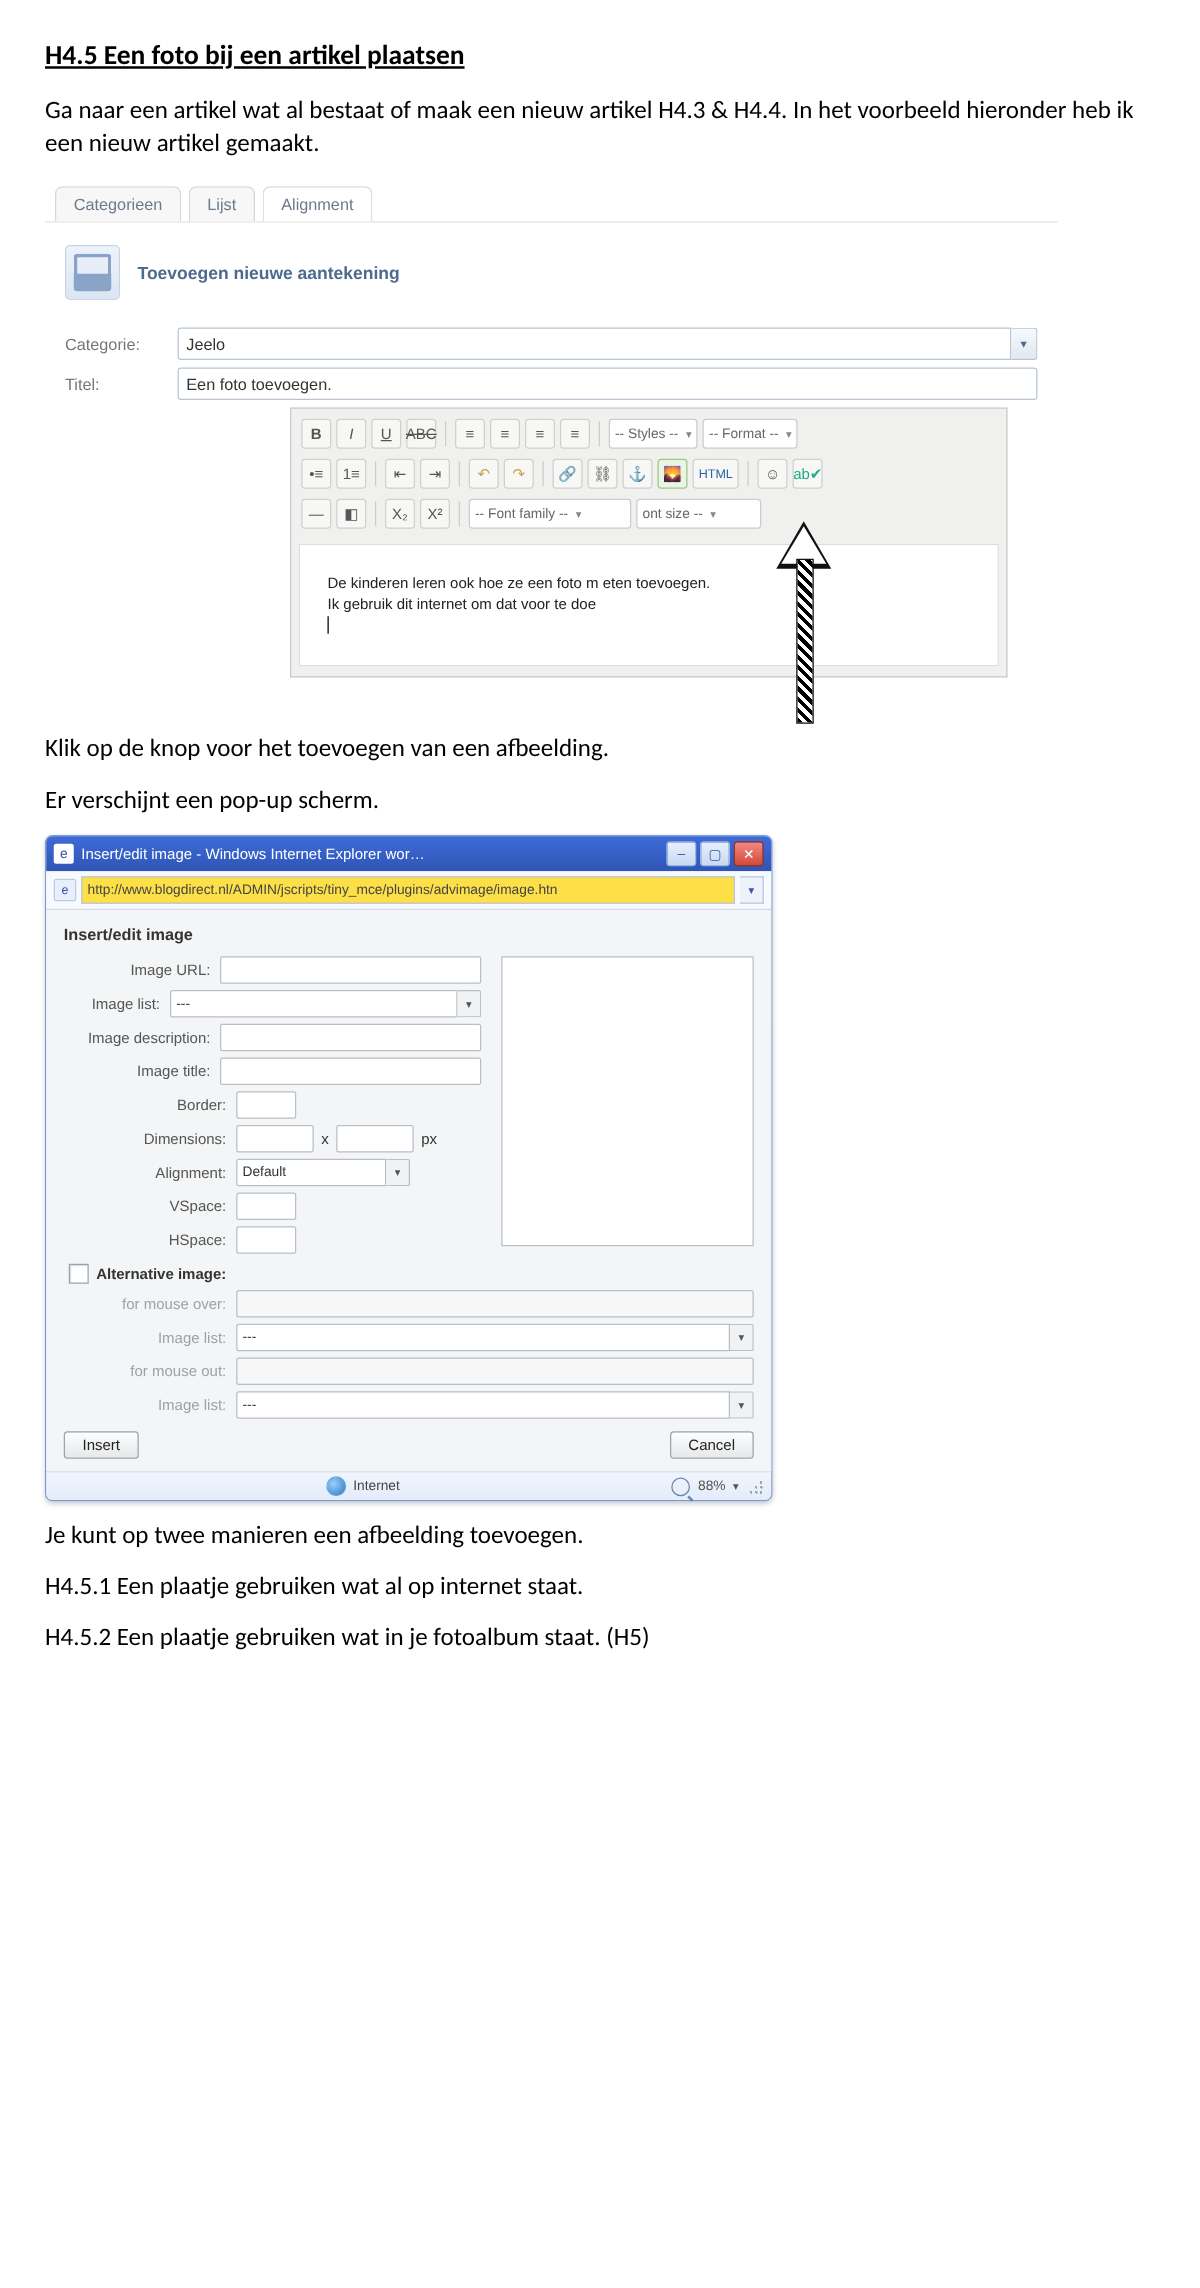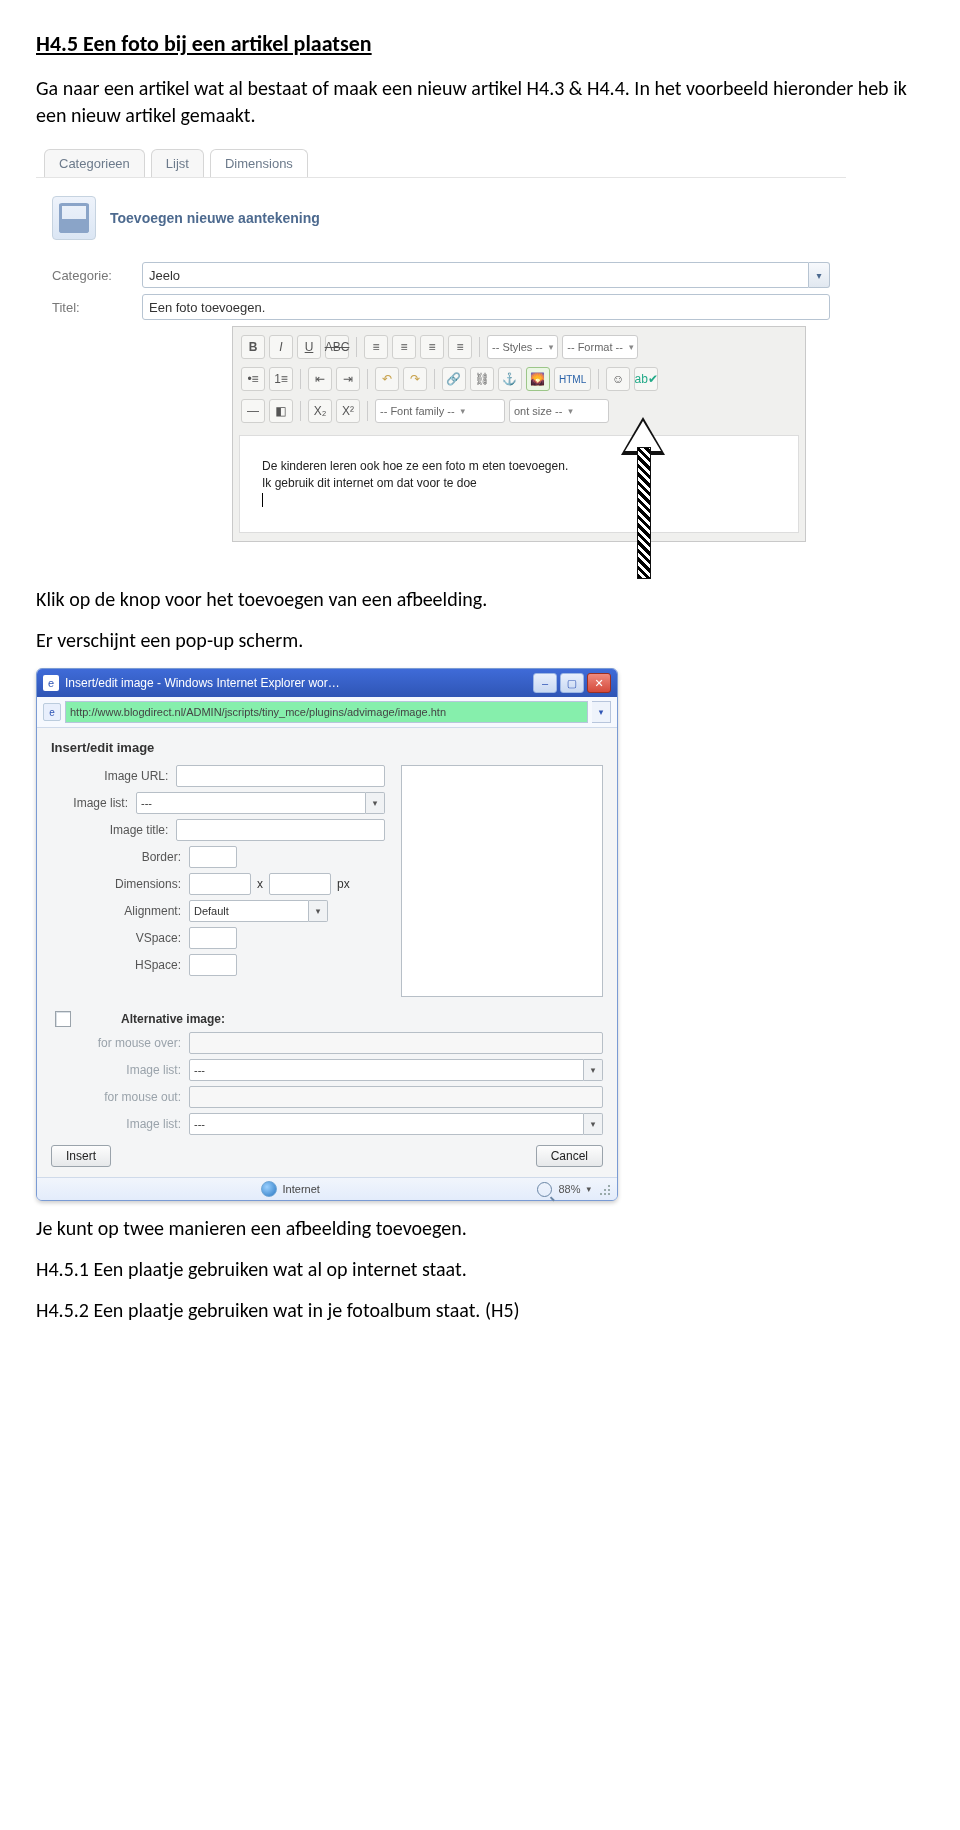--- a/index.html
+++ b/index.html
@@ -180,21 +180,21 @@
   .win-title .t { flex:1; white-space:nowrap; overflow:hidden; text-overflow:ellipsis; }
   .win-btns { display:flex; gap:3px; }
   .win-btn { width:22px; height:18px; border-radius:3px; display:flex; align-items:center; justify-content:center; font-size:11px; }
   .win-min, .win-max { background:linear-gradient(#e8effc,#c9d9f2); color:#2f55b5; border:1px solid #9cb6e4; }
   .win-close { background:linear-gradient(#f08a7e,#d44a3b); color:#fff; border:1px solid #9b2f22; }
   .addr {
     display:flex; align-items:center; gap:4px;
     padding:4px 6px; background:#f6f9fe; border-bottom:1px solid #cfdaea;
   }
   .addr .favicon2 { width:16px; height:16px; background:#e8effc; border:1px solid #bcd; border-radius:2px; display:flex; align-items:center; justify-content:center; font-size:10px; color:#2f55b5; }
-  .addr .url { flex:1; height:20px; border:1px solid #b7c5dc; background:#86efac; font-size:11px; color:#444; padding:0 4px; display:flex; align-items:center; overflow:hidden; }
+  .addr .url { flex:1; height:20px; border:1px solid #b7c5dc; background:#fde047; font-size:11px; color:#444; padding:0 4px; display:flex; align-items:center; overflow:hidden; }
   .addr .car { width:18px; height:20px; border:1px solid #b7c5dc; border-left:none; background:#eef3fb; display:flex; align-items:center; justify-content:center; font-size:9px; color:#2f55b5; }
   .dlg {
     background:#f4f5f6; padding:12px 14px 10px 14px;
   }
   .dlg h4 { margin:0 0 10px 0; font-size:13px; color:#333; }
   .dlg-row { display:flex; align-items:center; margin:5px 0; }
   .dlg-row label { width:130px; text-align:right; padding-right:8px; color:#555; font-size:12px; }
   .inp {
     height:20px; border:1px solid #b7bfc7; border-radius:2px;
     background:#fff; font-size:11px; color:#333; padding:0 4px;
@@ -243,21 +243,21 @@
 </head>
 <body>
 
 <h2 class="title">H4.5 Een foto bij een artikel plaatsen</h2>
 <p class="body">Ga naar een artikel wat al bestaat of maak een nieuw artikel H4.3 &amp; H4.4. In het voorbeeld hieronder heb ik een nieuw artikel gemaakt.</p>
 
 <div class="shot1">
   <div class="tabs">
     <div class="tab">Categorieen</div>
     <div class="tab">Lijst</div>
-    <div class="tab active">Dimensions</div>
+    <div class="tab active">Alignment</div>
   </div>
   <div class="panel">
     <div class="sectionhead">
       <div class="ico-rect"></div>
       <b>Toevoegen nieuwe aantekening</b>
     </div>
 
     <div class="formrow">
       <label>Categorie:</label>
       <input class="txt" style="border-radius: 3px 0px 0px 3px;" value="Jeelo">
@@ -378,20 +378,24 @@
         <input class="inp long" style="">
       </div>
       <div class="dlg-row">
         <label>Image list:</label>
         <div class="sel-wrap">
           <input class="inp long" style="border-radius: 2px 0px 0px 2px;" value="---">
           <div class="sel-car">▾</div>
         </div>
       </div>
       <div class="dlg-row">
+        <label>Image description:</label>
+        <input class="inp long" style="">
+      </div>
+      <div class="dlg-row">
         <label>Image title:</label>
         <input class="inp long" style="">
       </div>
       <div class="dlg-row">
         <label>Border:</label>
         <input class="inp short" style="width: 38px;">
       </div>
       <div class="dlg-row">
         <label>Dimensions:</label>
         <input class="inp short" style="">
@@ -411,21 +415,21 @@
         <input class="inp short" style="width: 38px;">
       </div>
       <div class="dlg-row">
         <label>HSpace:</label>
         <input class="inp short" style="width: 38px;">
       </div>
 
       <div class="preview"></div>
     </div>
 
-    <div style="margin:6px 0 4px 4px; display:flex; align-items:center;gap:44px;">
+    <div style="margin:6px 0 4px 4px; display:flex; align-items:center;">
       <span class="chk"></span>
       <b>Alternative image:</b>
     </div>
 
     <div class="dlg-row">
       <label style="color:#9aa3ab">for mouse over:</label>
       <input class="inp" style="flex: 1 1 0%; background: rgb(247, 247, 247);" disabled="">
     </div>
     <div class="dlg-row">
       <label style="color:#9aa3ab">Image list:</label>

